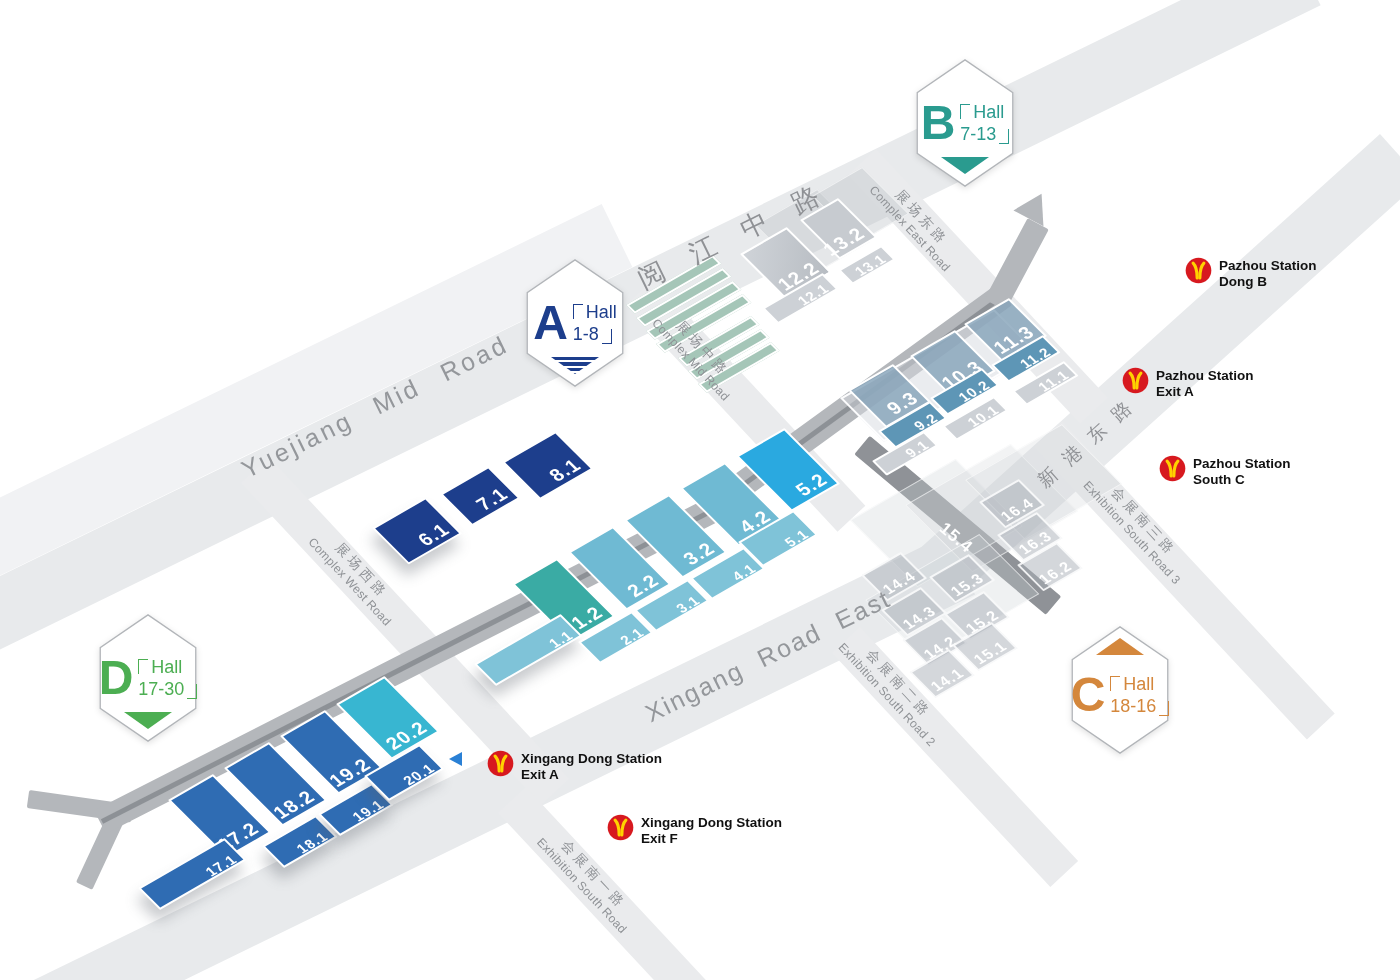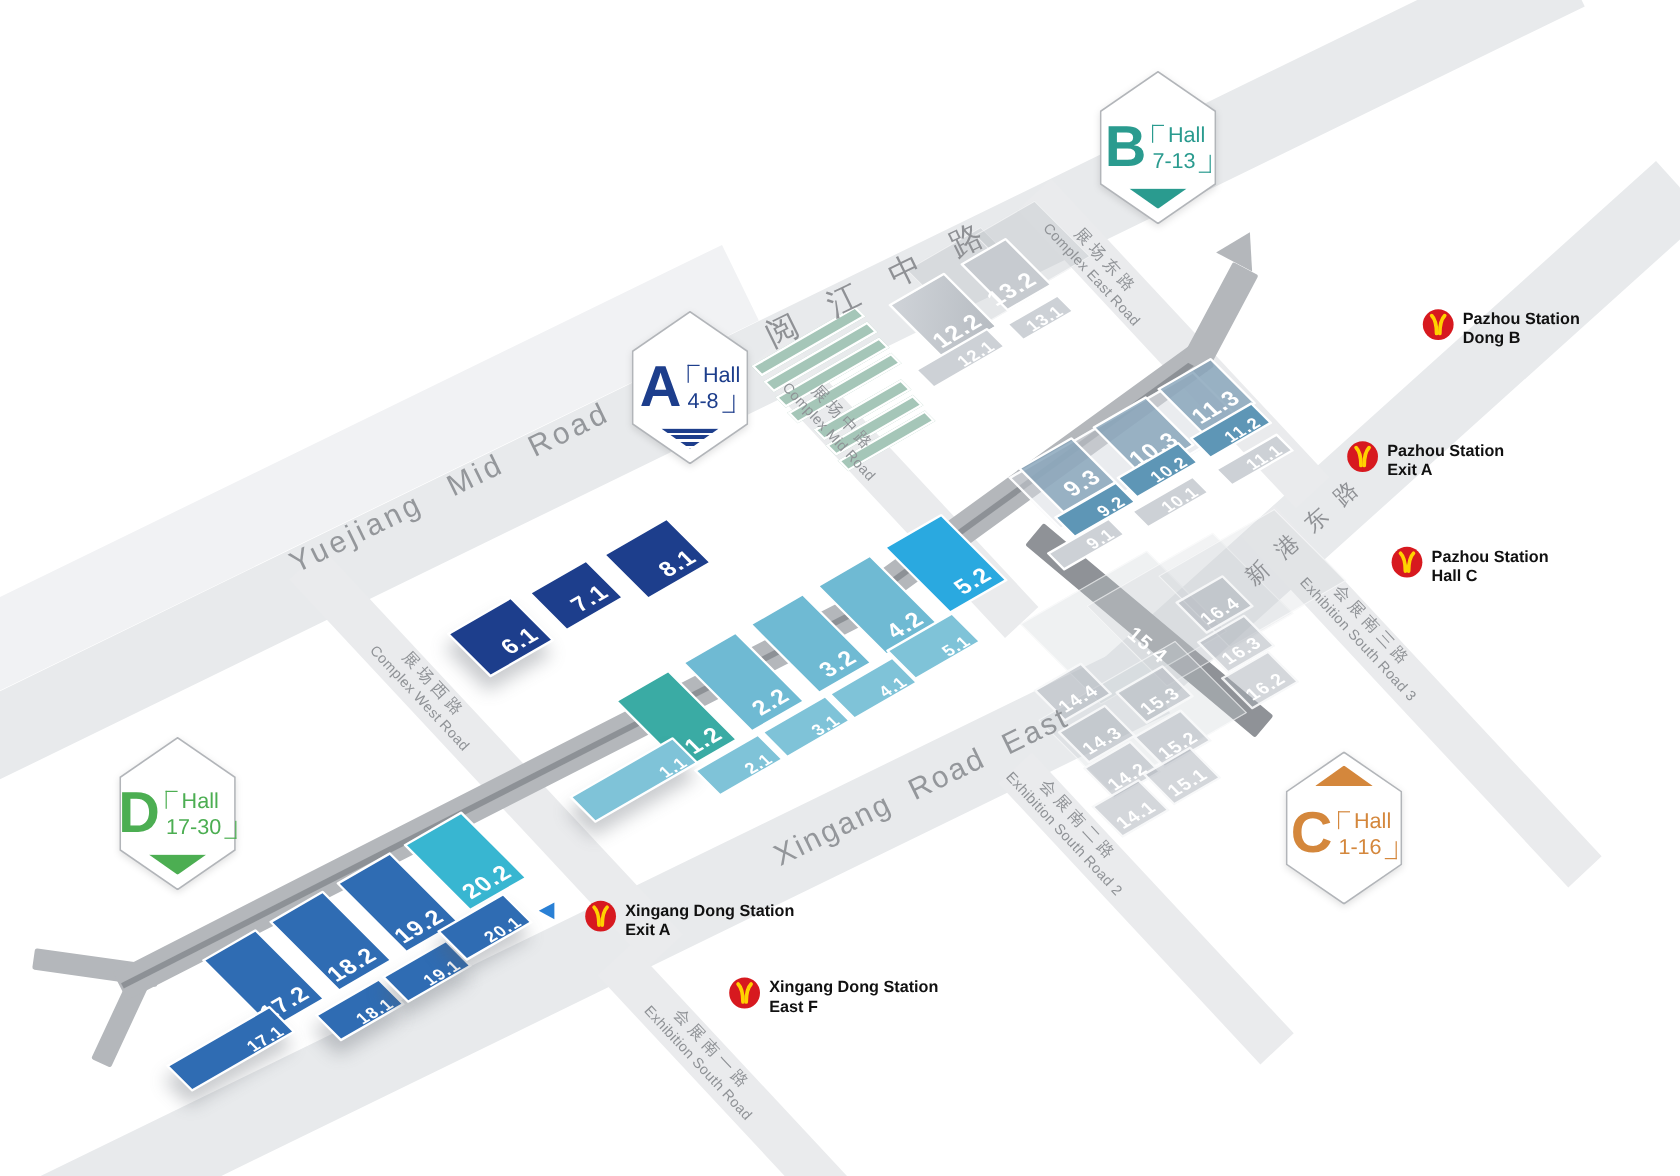--- a/index.html
+++ b/index.html
@@ -274,21 +274,21 @@
       <div class="en">Exhibition South Road 3</div>
   </div>
 
   <div class="badge" style="left:520px;top:259px;color:#1d3e8c;">
     <div class="hexb"></div>
     <div class="hexf"></div>
     <div class="badge-content">
       <span class="badge-letter">A</span>
       <span class="badge-lines">
         <span><i class="br br-o"></i><span>Hall</span></span>
-        <span><span>4-8</span><i class="br br-c"></i></span>
+        <span><span>1-8</span><i class="br br-c"></i></span>
       </span>
     </div>
     <div class="badge-arrow down" style="background:repeating-linear-gradient(to bottom,#1d3e8c 0 3.5px,#fff 3.5px 5.5px);"></div>
   </div>
 
   <div class="badge" style="left:910px;top:59px;color:#2a9b8f;">
     <div class="hexb"></div>
     <div class="hexf"></div>
     <div class="badge-content">
       <span class="badge-letter">B</span>
@@ -300,21 +300,21 @@
     <div class="badge-arrow down" style="background:#2a9b8f;"></div>
   </div>
 
   <div class="badge" style="left:1065px;top:626px;color:#d4873c;">
     <div class="hexb"></div>
     <div class="hexf"></div>
     <div class="badge-content" style="padding-top:10px;">
       <span class="badge-letter">C</span>
       <span class="badge-lines">
         <span><i class="br br-o"></i><span>Hall</span></span>
-        <span><span>1-16</span><i class="br br-c"></i></span>
+        <span><span>18-16</span><i class="br br-c"></i></span>
       </span>
     </div>
     <div class="badge-arrow up" style="background:#d4873c;"></div>
   </div>
 
   <div class="badge" style="left:93px;top:614px;color:#4cae52;">
     <div class="hexb"></div>
     <div class="hexf"></div>
     <div class="badge-content">
       <span class="badge-letter">D</span>
@@ -349,21 +349,21 @@
       </span>
   </div>
   <div class="station" style="left:1159px;top:455px;">
     <span class="m-icon"><svg viewBox="0 0 40 40" width="27" height="27">
           <circle cx="20" cy="20" r="19" fill="#d7191f"></circle>
           <path d="M12 9 Q18 15 18 31" stroke="#ffd200" stroke-width="4.6" fill="none" stroke-linecap="round"></path>
           <path d="M28 9 Q22 15 22 31" stroke="#ffd200" stroke-width="4.6" fill="none" stroke-linecap="round"></path>
         </svg></span>
     <span class="m-txt">
         <span>Pazhou Station</span>
-        <span>Hall C</span>
+        <span>South C</span>
       </span>
   </div>
   <div class="station" style="left:487px;top:750px;">
     <span class="m-icon"><svg viewBox="0 0 40 40" width="27" height="27">
           <circle cx="20" cy="20" r="19" fill="#d7191f"></circle>
           <path d="M12 9 Q18 15 18 31" stroke="#ffd200" stroke-width="4.6" fill="none" stroke-linecap="round"></path>
           <path d="M28 9 Q22 15 22 31" stroke="#ffd200" stroke-width="4.6" fill="none" stroke-linecap="round"></path>
         </svg></span>
     <span class="m-txt">
         <span>Xingang Dong Station</span>
@@ -371,19 +371,19 @@
       </span>
   </div>
   <div class="station" style="left:607px;top:814px;">
     <span class="m-icon"><svg viewBox="0 0 40 40" width="27" height="27">
           <circle cx="20" cy="20" r="19" fill="#d7191f"></circle>
           <path d="M12 9 Q18 15 18 31" stroke="#ffd200" stroke-width="4.6" fill="none" stroke-linecap="round"></path>
           <path d="M28 9 Q22 15 22 31" stroke="#ffd200" stroke-width="4.6" fill="none" stroke-linecap="round"></path>
         </svg></span>
     <span class="m-txt">
         <span>Xingang Dong Station</span>
-        <span>East F</span>
+        <span>Exit F</span>
       </span>
   </div>
 
   <div class="dir-arrow" style="left:449px;top:752px;"></div>
 
 </div>
 
 </body></html>

